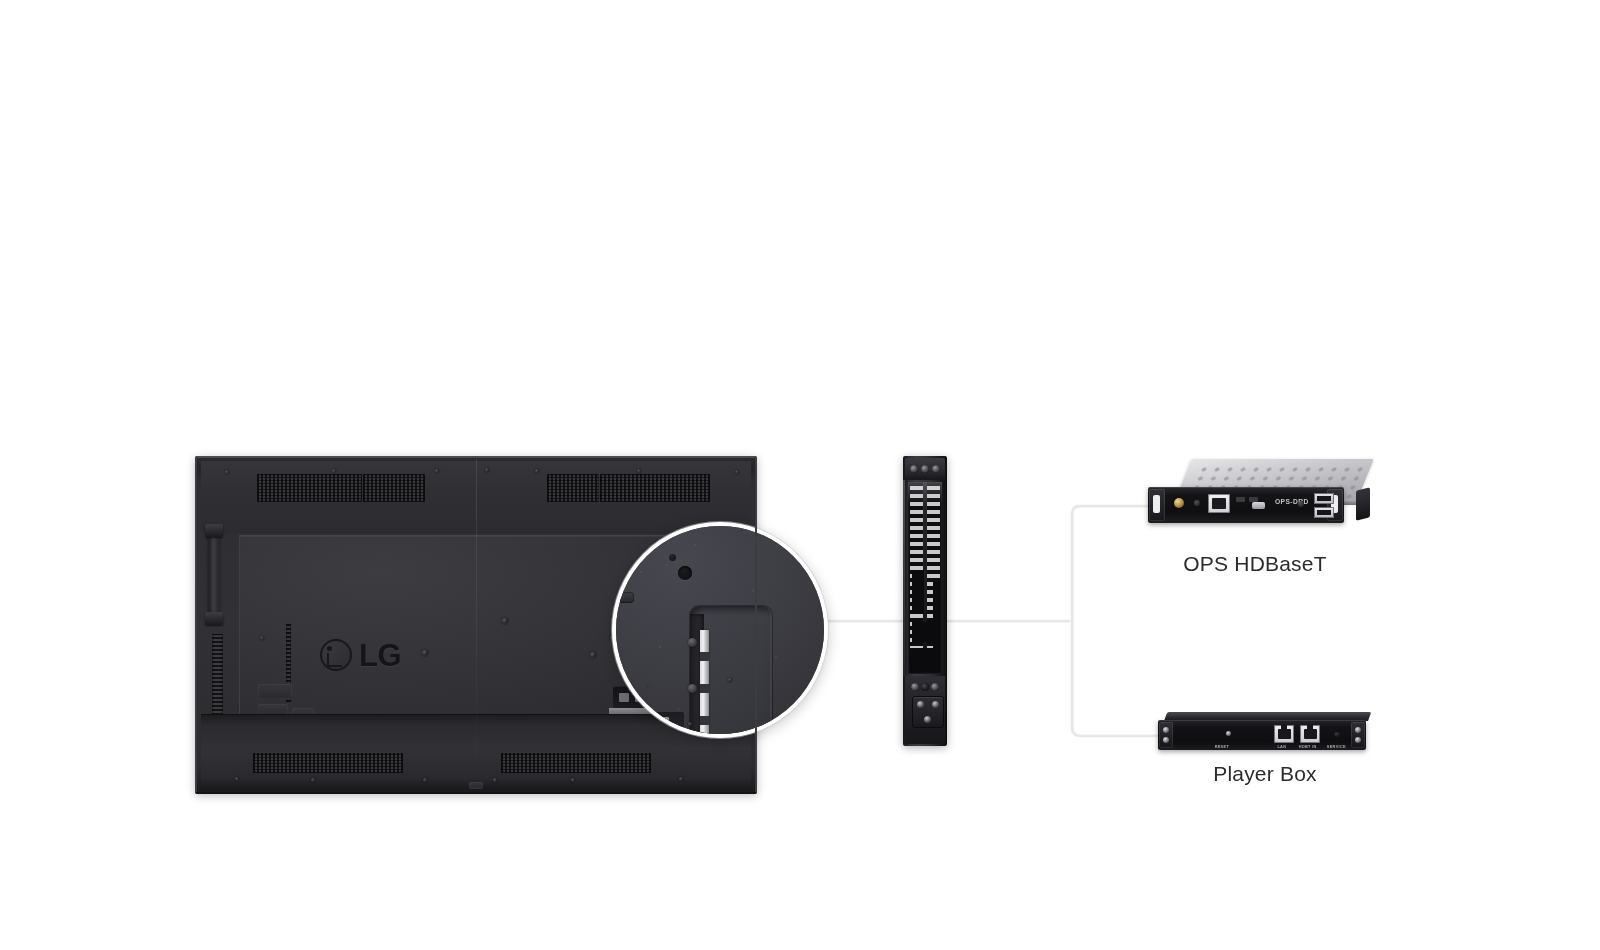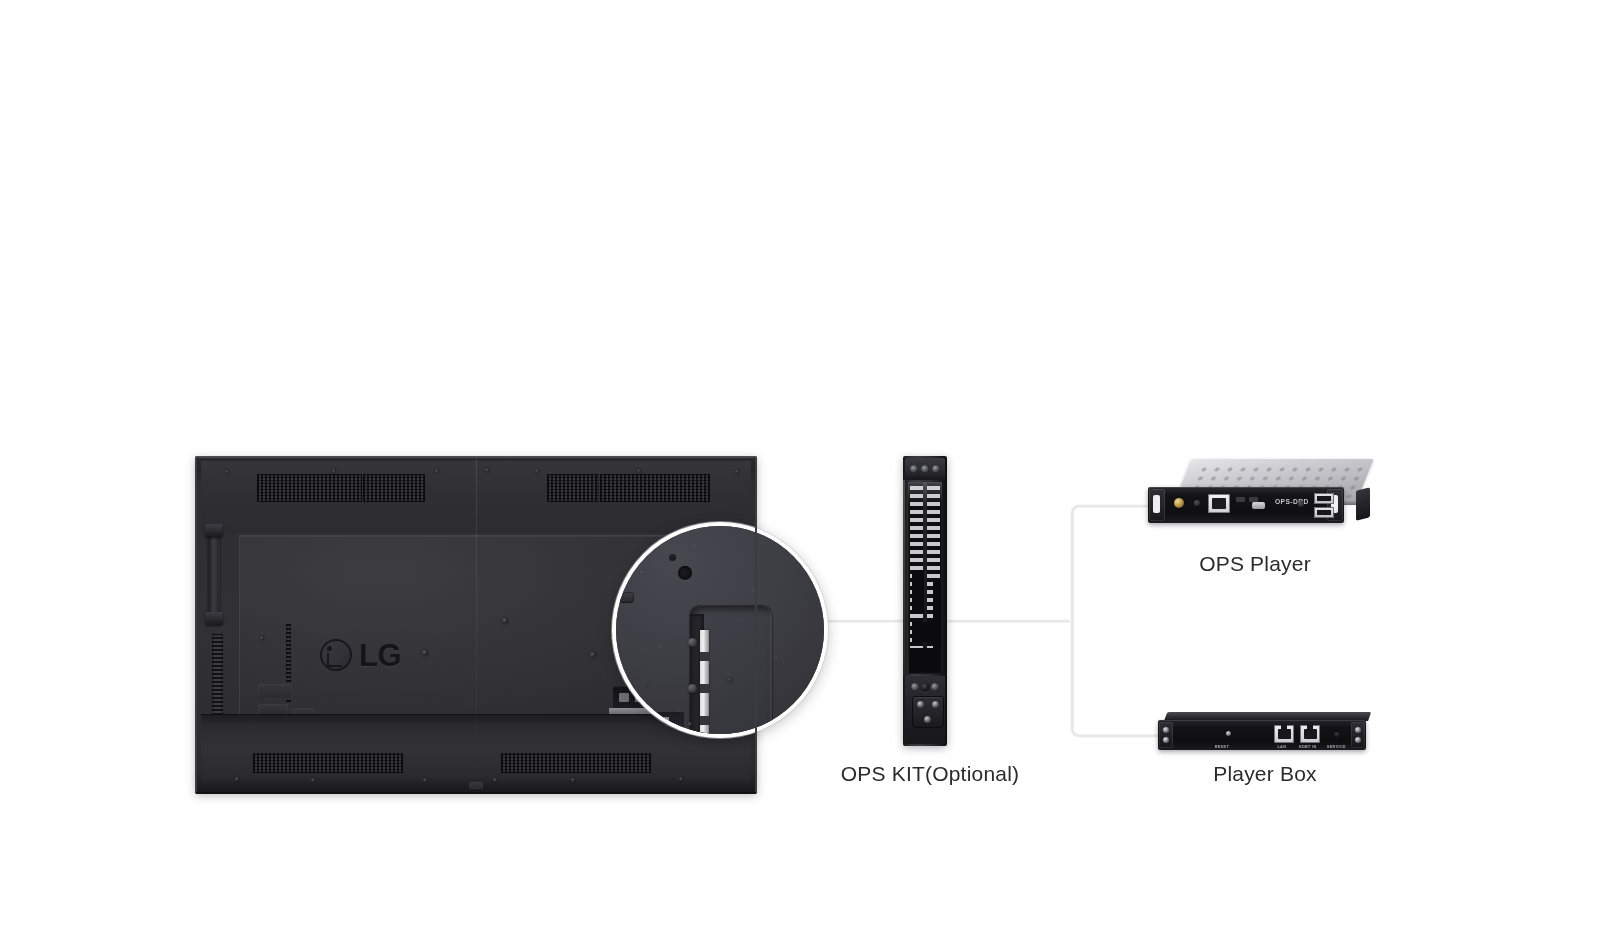--- a/index.html
+++ b/index.html
@@ -925,21 +925,20 @@
         <div class="flange-hole"></div>
       </div>
       <div class="opskit-power">
         <div class="pwr-pin" style="left:4px;  top:4px;"></div>
         <div class="pwr-pin" style="right:4px; top:4px;"></div>
         <div class="pwr-pin" style="left:11px; bottom:4px;"></div>
       </div>
     </div>
   </div>
 
-  <div class="caption" id="cap-ops-kit">OPS KIT(Optional)</div>
 
   <div class="opsplayer" aria-label="OPS Player computing module, silver lid with black front I/O panel">
     <div class="osp-lid">
       <div class="osp-dimples"></div>
     </div>
     <div class="osp-lid-edge"></div>
     <div class="osp-sidefin"></div>
 
     <div class="osp-face">
       <div class="osp-bracket-l">
@@ -955,21 +954,21 @@
       <div class="osp-minislot" style="left:88px;  top:10px; width:9px; height:5px;"></div>
       <div class="osp-minislot" style="left:101px; top:10px; width:9px; height:5px;"></div>
       <div class="osp-micro"></div>
       <div class="osp-label">OPS-DRD</div>
       <div class="osp-usb" style="left:166px; top:6px;"></div>
       <div class="osp-usb" style="left:166px; top:20px;"></div>
       <div class="osp-btn" style="left:150px; top:14px;"></div>
     </div>
   </div>
 
-  <div class="caption" id="cap-ops-play">OPS Player</div>
+  <div class="caption" id="cap-ops-play">OPS HDBaseT</div>
 
   <div class="hdbaset" aria-label="HDBaseT receiver box with RESET, LAN, HDBT IN and SERVICE ports">
     <div class="hdb-top"></div>
 
     <div class="hdb-face">
       <div class="hdb-ear-l">
         <div class="hdb-earhole" style="top:5px;"></div>
         <div class="hdb-earhole" style="top:15px;"></div>
       </div>
       <div class="hdb-ear-r">

